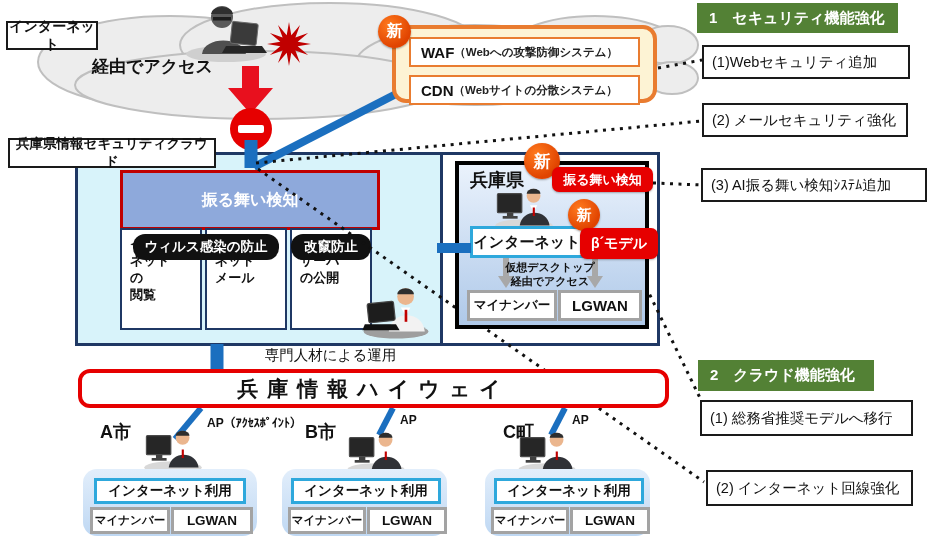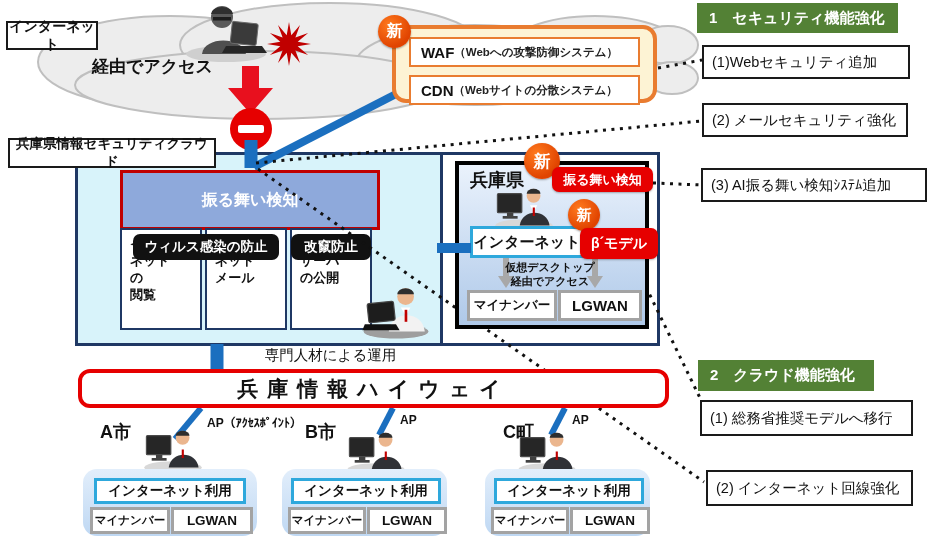--- a/index.html
+++ b/index.html
@@ -23,21 +23,21 @@
   .redtag{background:#E60000;color:#fff;font-weight:bold;border-radius:7px;z-index:6;
           display:flex;align-items:center;justify-content:center;box-shadow:0 1px 2px rgba(0,0,0,.3);}
   
   .mainbox{border:3px solid #1F3864;z-index:1;display:flex;}
   .compL{width:362px;background:#D8F3FA;}
   .compR{flex:1;background:#fff;border-left:3px solid #1F3864;}
   .targeted{background:#8EA9DB;border:3px solid #C00000;color:#fff;font-weight:bold;
             font-size:16px;z-index:2;}
   .col{background:#fff;border:2.5px solid #1F3864;z-index:2;font-weight:bold;font-size:13px;
        line-height:1.3;padding:6px 17px 0 8px;box-sizing:border-box;}
-  .blklabel{background:#111;color:#fff;font-weight:bold;font-size:13.5px;border-radius:7px;
+  .blklabel{background:#111;color:#fff;font-weight:bold;font-size:13.5px;border-radius:12px;
             z-index:3;white-space:nowrap;}
   
   .hyogo{background:linear-gradient(#EAF2FC,#AFC9E9);border:4px solid #000;z-index:4;}
   .cyanbox{background:#fff;border:3.5px solid #2EA8DC;font-weight:bold;z-index:5;}
   .redbox{background:#fff;border:3px solid #a3a3a3;font-weight:bold;z-index:5;}
   
   .highway{background:#fff;border:4px solid #E60000;border-radius:12px;z-index:4;
            font-weight:bold;font-size:21px;letter-spacing:9px;}
   
   .citypanel{background:linear-gradient(#E2EEFB,#BFD8F3);border-radius:14px;z-index:4;}

